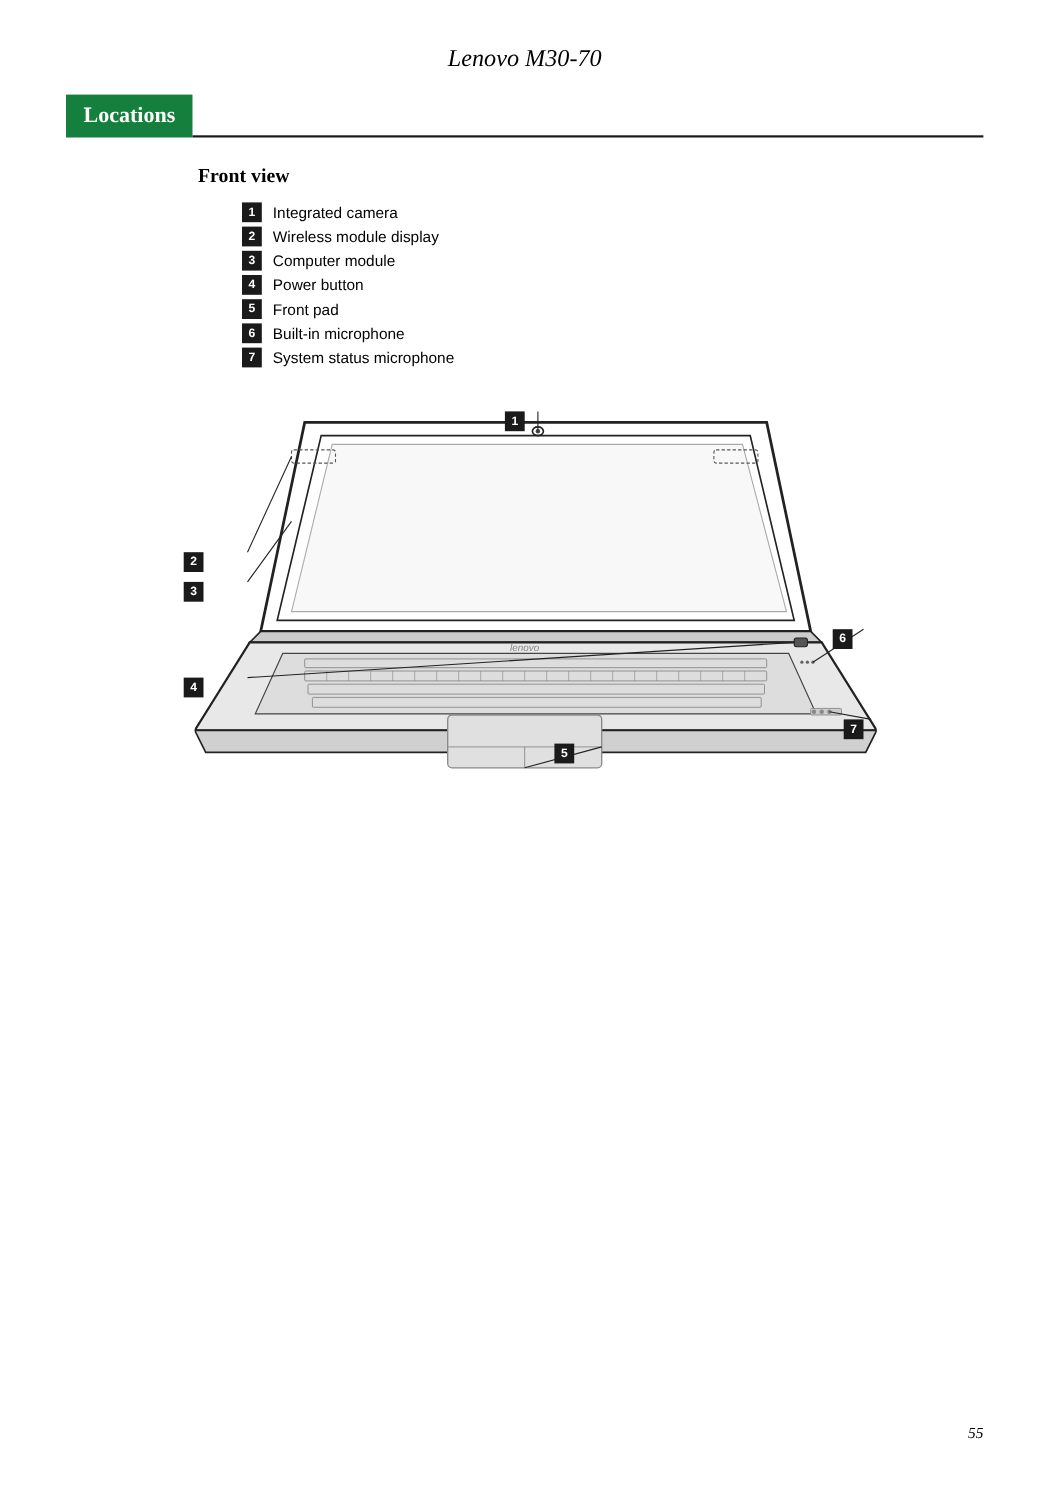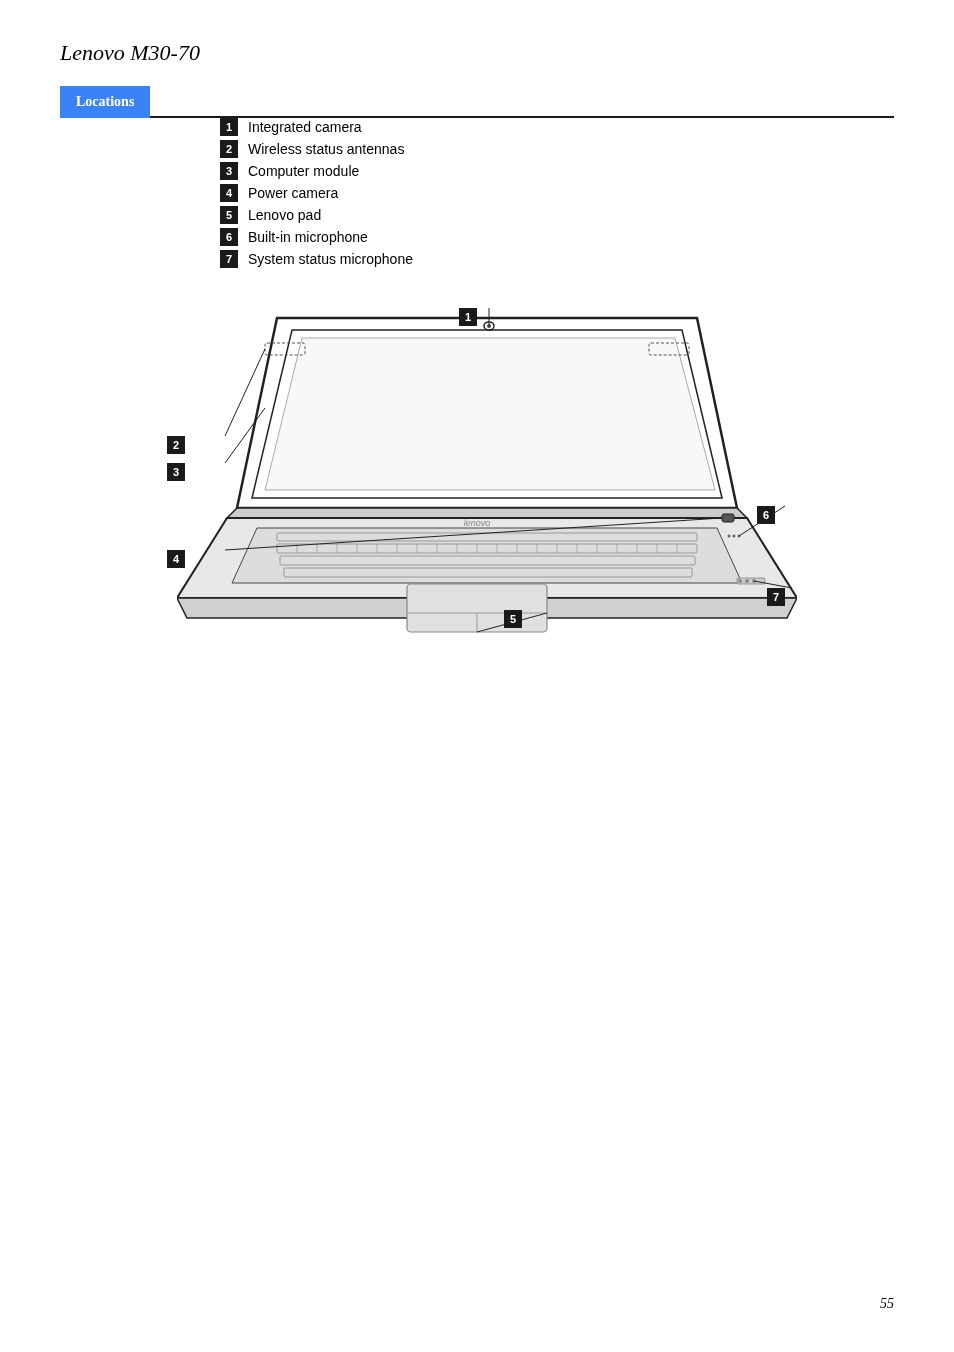--- a/index.html
+++ b/index.html
@@ -6,41 +6,41 @@
     body {
       width: 954px;
       min-height: 1352px;
       background: #fff;
       font-family: 'Times New Roman', Times, serif;
       position: relative;
       overflow-x: hidden;
     }
 
     .page-header {
-      text-align: left;
+      text-align: center;
       padding: 40px 60px 20px 60px;
     }
 
     .page-title {
       font-style: italic;
       font-size: 22px;
       font-weight: normal;
     }
 
     .section-header-row {
       display: flex;
       align-items: stretch;
       margin-bottom: 0;
     }
 
     .section-title-block {
-      background: #3b82f6;
+      background: #15803d;
       color: #fff;
       padding: 8px 16px;
-      font-size: 14px;
+      font-size: 20px;
       font-weight: bold;
       white-space: nowrap;
     }
 
     .section-title-line {
       flex: 1;
       border-bottom: 2px solid #1a1a1a;
       margin-bottom: 0;
       align-self: flex-end;
     }
@@ -142,41 +142,42 @@
 
 <div style="margin: 0 60px;">
   <div class="section-header-row">
     <div class="section-title-block">Locations</div>
     <div class="section-title-line"></div>
   </div>
 </div>
 
 <div style="margin: 0 60px;">
 
+  <div class="subsection-title">Front view</div>
 
   <ul class="items-list">
     <li>
       <span class="badge">1</span>
       <span class="item-label">Integrated camera</span>
     </li>
     <li>
       <span class="badge">2</span>
-      <span class="item-label">Wireless status antennas</span>
+      <span class="item-label">Wireless module display</span>
     </li>
     <li>
       <span class="badge">3</span>
       <span class="item-label">Computer module</span>
     </li>
     <li>
       <span class="badge">4</span>
-      <span class="item-label">Power camera</span>
+      <span class="item-label">Power button</span>
     </li>
     <li>
       <span class="badge">5</span>
-      <span class="item-label">Lenovo pad</span>
+      <span class="item-label">Front pad</span>
     </li>
     <li>
       <span class="badge">6</span>
       <span class="item-label">Built-in microphone</span>
     </li>
     <li>
       <span class="badge">7</span>
       <span class="item-label">System status microphone</span>
     </li>
   </ul>

